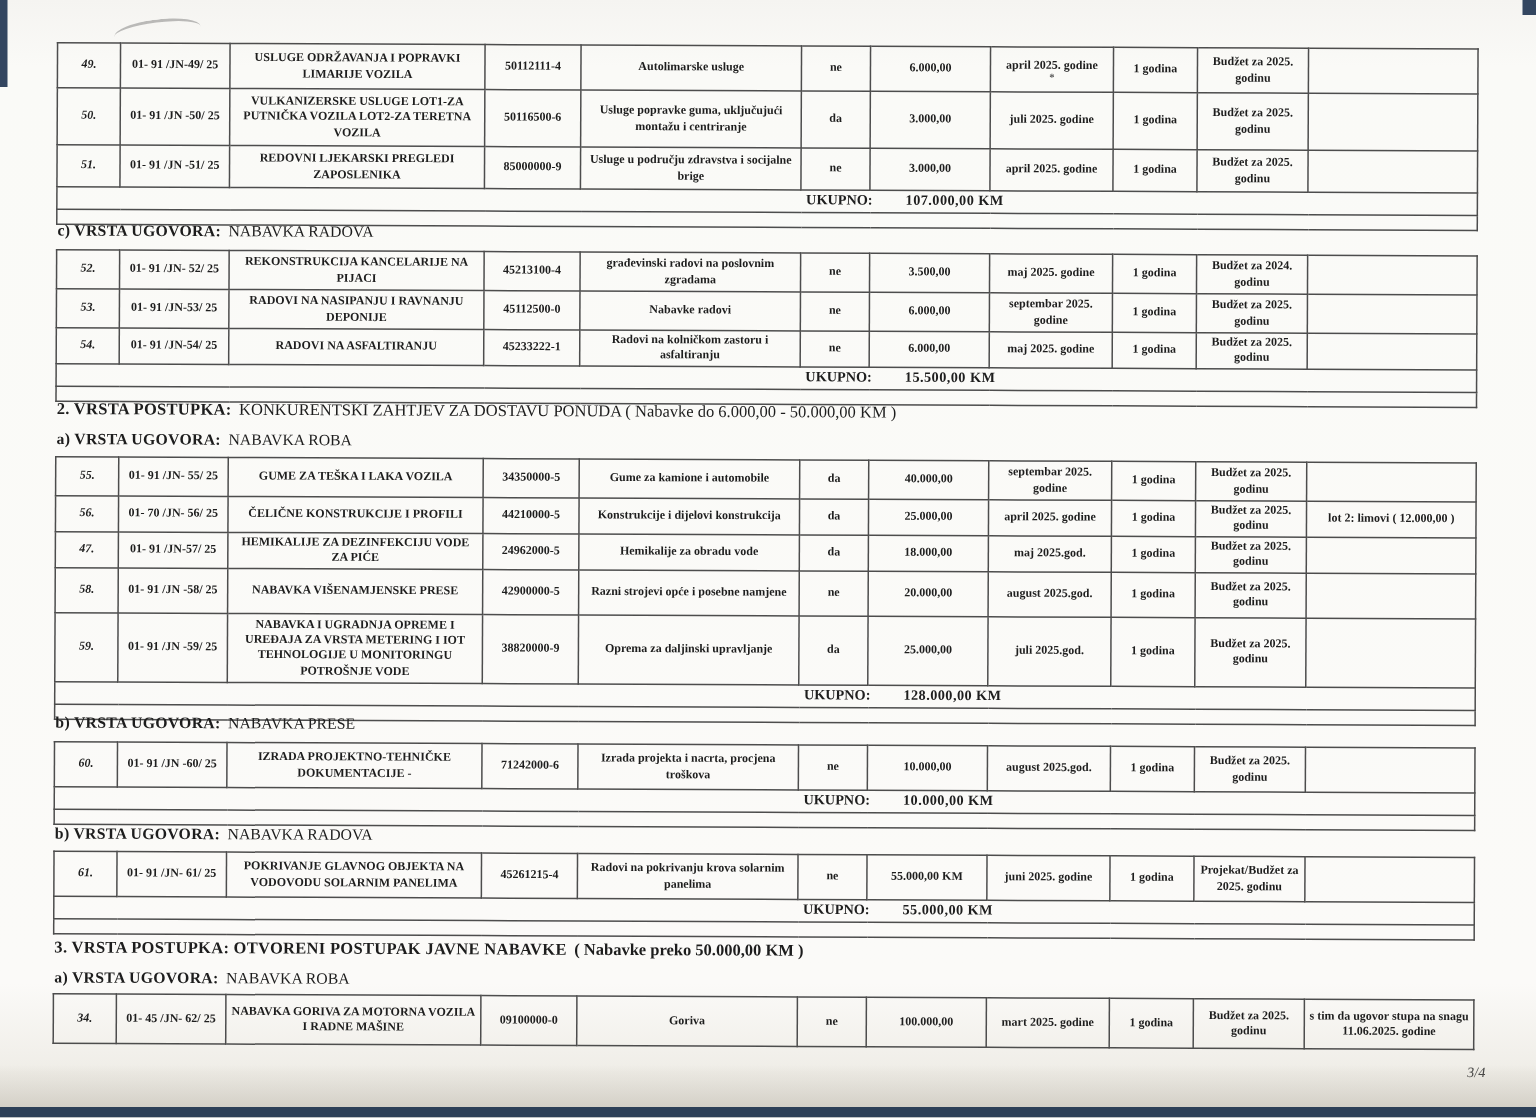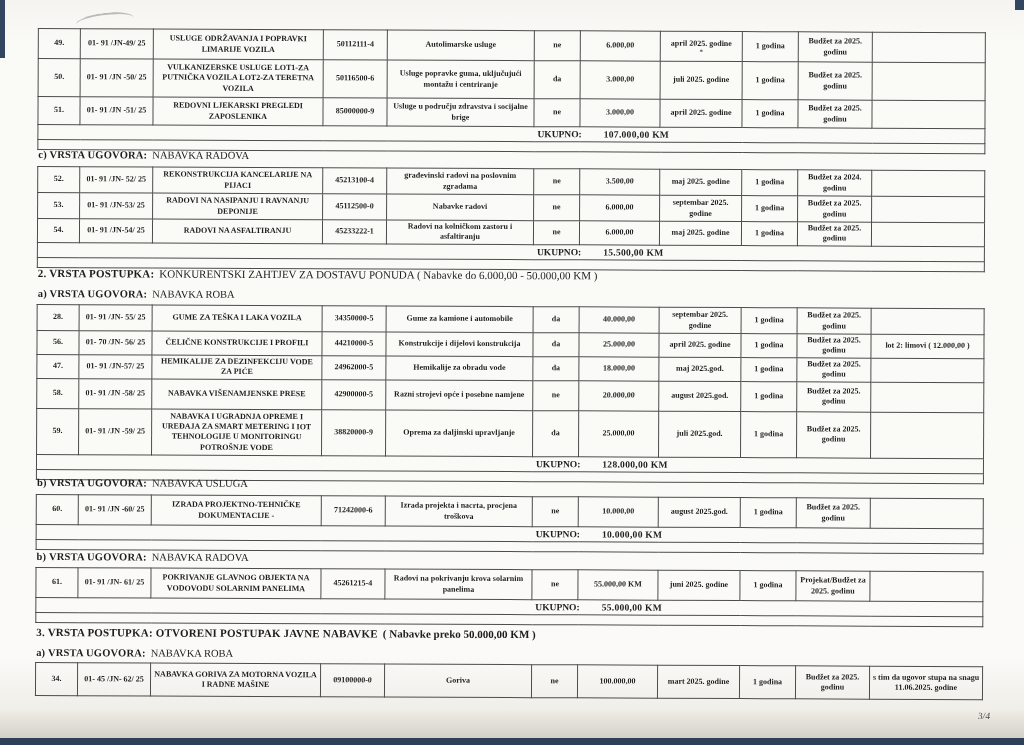--- a/index.html
+++ b/index.html
@@ -28,21 +28,21 @@
     border-collapse:collapse; table-layout:fixed;
     background:transparent;
   }
   table.proc td {
     border:1px solid #4d4d4d;
     font-weight:bold; font-size:8px; line-height:1.3;
     text-align:center; vertical-align:middle;
     padding:1px 2px; overflow:hidden; color:#1e1e1e;
   }
   td.c-title { text-align:left; padding-left:4px; font-size:8.2px; }
-  td.c-num { font-size:8.5px; }
+  td.c-num { font-size:8.5px;font-style:italic; }
   td.c-total { padding:0; }
   .total-line {
     display:flex; align-items:center; padding-left:497px;
     font-size:9.5px; font-weight:bold;
   }
   .total-line .tv { margin-left:22px; letter-spacing:0.3px; }
   .date-mark { font-size:7px; line-height:4px; color:#555; }
   .pagenum {
     position:absolute; right:34px; top:711px;
     font-size:9.5px; color:#3a3a3a; transform:skewX(-8deg);
@@ -209,21 +209,21 @@
           <col style="width: 147px;">
           <col style="width: 46px;">
           <col style="width: 80px;">
           <col style="width: 82px;">
           <col style="width: 56px;">
           <col style="width: 74px;">
           <col style="width: 113px;">
         </colgroup>
         <tbody>
           <tr style="height: 26px;">
-            <td class="c-num"><span>28.</span></td>
+            <td class="c-num"><span>55.</span></td>
             <td><span>01- 91 /JN- 55/ 25</span></td>
             <td class="c-title"><span>GUME ZA TEŠKA I LAKA VOZILA</span></td>
             <td><span>34350000-5</span></td>
             <td><span>Gume za kamione i automobile</span></td>
             <td><span>da</span></td>
             <td><span>40.000,00</span></td>
             <td><span>septembar 2025. godine</span></td>
             <td><span>1 godina</span></td>
             <td><span>Budžet za 2025. godinu</span></td>
             <td><span></span></td>
@@ -263,21 +263,21 @@
             <td><span>ne</span></td>
             <td><span>20.000,00</span></td>
             <td><span>august 2025.god.</span></td>
             <td><span>1 godina</span></td>
             <td><span>Budžet za 2025. godinu</span></td>
             <td><span></span></td>
           </tr>
           <tr style="height: 46px;">
             <td class="c-num"><span>59.</span></td>
             <td><span>01- 91 /JN -59/ 25</span></td>
-            <td class="c-title"><span>NABAVKA I UGRADNJA OPREME I UREĐAJA ZA SMART METERING I IOT TEHNOLOGIJE U MONITORINGU POTROŠNJE VODE</span></td>
+            <td class="c-title"><span>NABAVKA I UGRADNJA OPREME I UREĐAJA ZA VRSTA METERING I IOT TEHNOLOGIJE U MONITORINGU POTROŠNJE VODE</span></td>
             <td><span>38820000-9</span></td>
             <td><span>Oprema za daljinski upravljanje</span></td>
             <td><span>da</span></td>
             <td><span>25.000,00</span></td>
             <td><span>juli 2025.god.</span></td>
             <td><span>1 godina</span></td>
             <td><span>Budžet za 2025. godinu</span></td>
             <td><span></span></td>
           </tr>
           <tr style="height: 15px;">
@@ -286,21 +286,21 @@
                 <span>UKUPNO:</span>
                 <span class="tv">128.000,00 KM</span>
               </div>
             </td>
           </tr>
           <tr style="height: 10px;">
             <td colspan="11"></td>
           </tr>
         </tbody>
       </table>
-      <div class="sec-heading h-sm" style="top: 477px;"><span class="hb">b) VRSTA UGOVORA:</span><span class="hn">NABAVKA USLUGA</span></div>
+      <div class="sec-heading h-sm" style="top: 477px;"><span class="hb">b) VRSTA UGOVORA:</span><span class="hn">NABAVKA PRESE</span></div>
       <table class="proc" style="top: 494px;">
         <colgroup>
           <col style="width: 42px;">
           <col style="width: 73px;">
           <col style="width: 170px;">
           <col style="width: 64px;">
           <col style="width: 147px;">
           <col style="width: 46px;">
           <col style="width: 80px;">
           <col style="width: 82px;">

